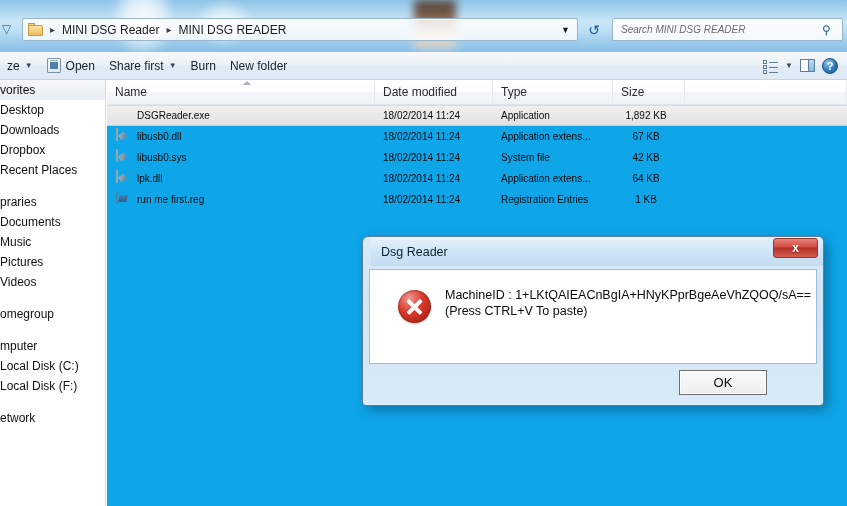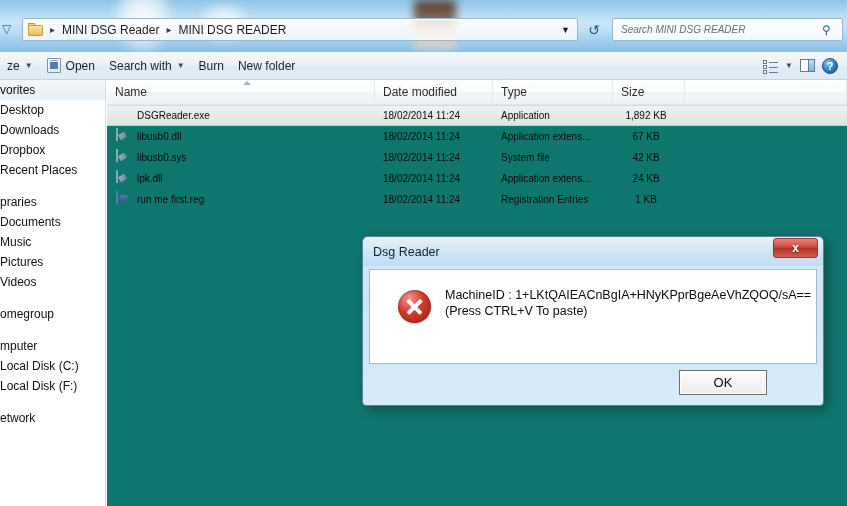--- a/index.html
+++ b/index.html
@@ -259,21 +259,21 @@
     color: #0d0d0d;
   }
   .nav-row.spacer { height: 12px; }
   .nav-label { padding-left: 0px; }
 
   
   .listarea {
     position: absolute;
     left: 107px; top: 80px;
     width: 740px; height: 426px;
-    background: #0f766e;
+    background: #0ea5e9;
   }
   .colhead {
     position: relative;
     height: 25px;
     background: linear-gradient(to bottom, #ffffff 0%, #fbfdfe 48%, #f2f6f9 52%, #eef3f7 100%);
     border-bottom: 1px solid #dfe6ec;
     display: flex;
     align-items: center;
     box-sizing: border-box;
   }
@@ -374,20 +374,21 @@
   }
   .dialog {
     position: absolute;
     left: 362px; top: 236px;
     width: 462px; height: 170px;
     border: 1px solid #5d7f9c;
     border-radius: 6px 6px 4px 4px;
     background: linear-gradient(to bottom, #d8eaf8 0%, #cfe4f5 40%, #d9ebf9 100%);
     box-sizing: border-box;
     overflow: hidden;
+    padding-left: 8px;
   }
   .dlg-title {
     height: 29px;
     display: flex;
     align-items: center;
     background: linear-gradient(to bottom, #e7f2fb 0%, #cfe5f6 52%, #c2dcf1 100%);
     position: relative;
     box-sizing: border-box;
   }
   .dlg-title .t {
@@ -501,21 +502,21 @@
   <div class="cmdbar">
     <div class="cmd-item">
       <span>ze</span>
       <span class="cmd-caret">▼</span>
     </div>
     <div class="cmd-item">
       <span class="open-ico"></span>
       <span>Open</span>
     </div>
     <div class="cmd-item">
-      <span>Search with</span>
+      <span>Share first</span>
       <span class="cmd-caret">▼</span>
     </div>
     <div class="cmd-item">
       <span>Burn</span>
     </div>
     <div class="cmd-item">
       <span>New folder</span>
     </div>
 
     <div class="cmd-right">
@@ -633,21 +634,21 @@
       <div class="c-size">42 KB</div>
     </div>
 
     <div class="frow">
       <div class="c-name">
         <span class="ficon"><span class="ico-dll"></span></span>
         <span>lpk.dll</span>
       </div>
       <div class="c-date">18/02/2014 11:24</div>
       <div class="c-type">Application extens...</div>
-      <div class="c-size">24 KB</div>
+      <div class="c-size">64 KB</div>
     </div>
 
     <div class="frow">
       <div class="c-name">
         <span class="ficon"><span class="ico-reg"></span></span>
         <span>run me first.reg</span>
       </div>
       <div class="c-date">18/02/2014 11:24</div>
       <div class="c-type">Registration Entries</div>
       <div class="c-size">1 KB</div>

